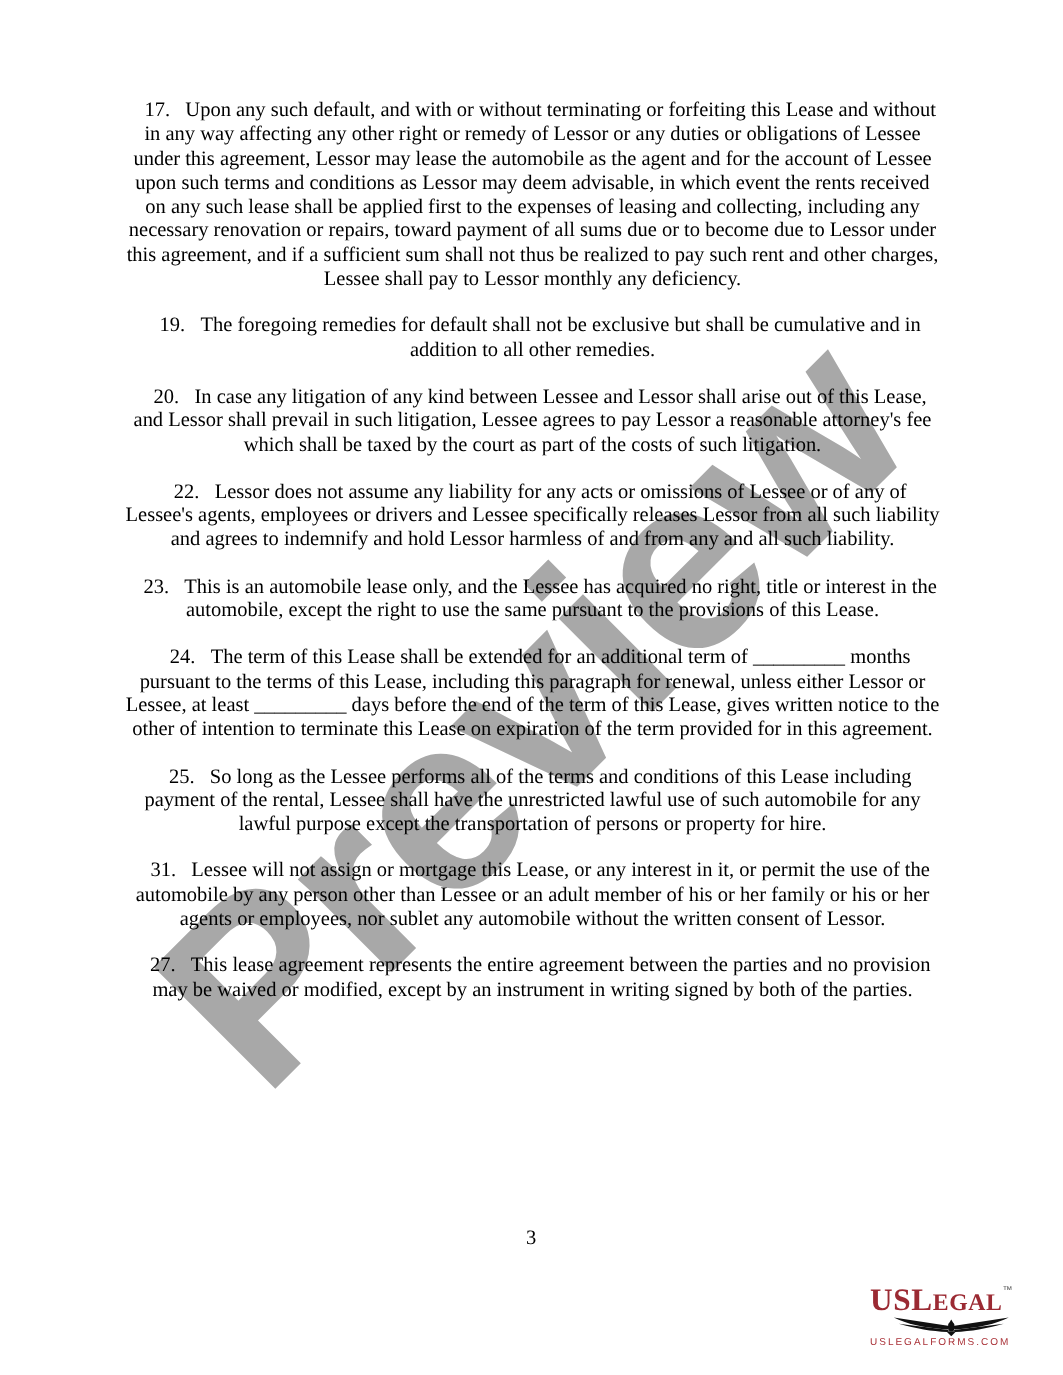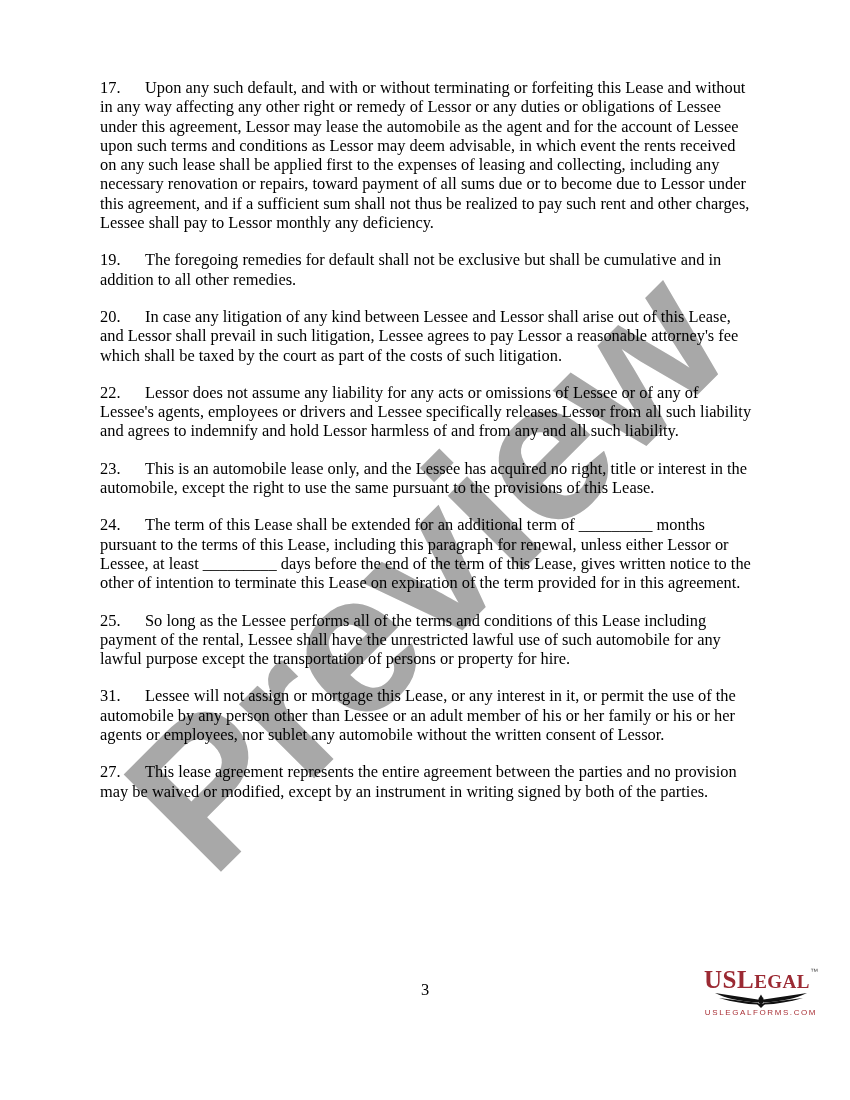--- a/index.html
+++ b/index.html
@@ -24,37 +24,36 @@
     z-index:0;
     user-select:none;
   }
   .doc{
     position:absolute;
     left:100px;top:78px;
     width:652px;
     z-index:1;
     font-size:16.4px;
     line-height:19.3px;
-    text-align:left;
+    text-align:center;
   }
   .para{margin:0 0 18px 0;}
   .pnum{display:inline-block;width:45px;}
   .witness{margin:0 0 0 50px;}
   .pageno{
     position:absolute;
     left:0;right:0;top:980px;
     text-align:center;
     z-index:1;
     font-size:16.4px;
   }
   .logo{
     position:absolute;
-    left:696px;top:960px;
+    left:696px;top:1020px;
     width:130px;
-    text-align:center;
     z-index:1;
   }
   .logo-text{
     font-family:"Liberation Serif", serif;
     font-weight:700;
     color:#9b2a33;
     line-height:24px;
     white-space:nowrap;
   }
   .logo-big{font-size:25px;letter-spacing:0.5px;}

